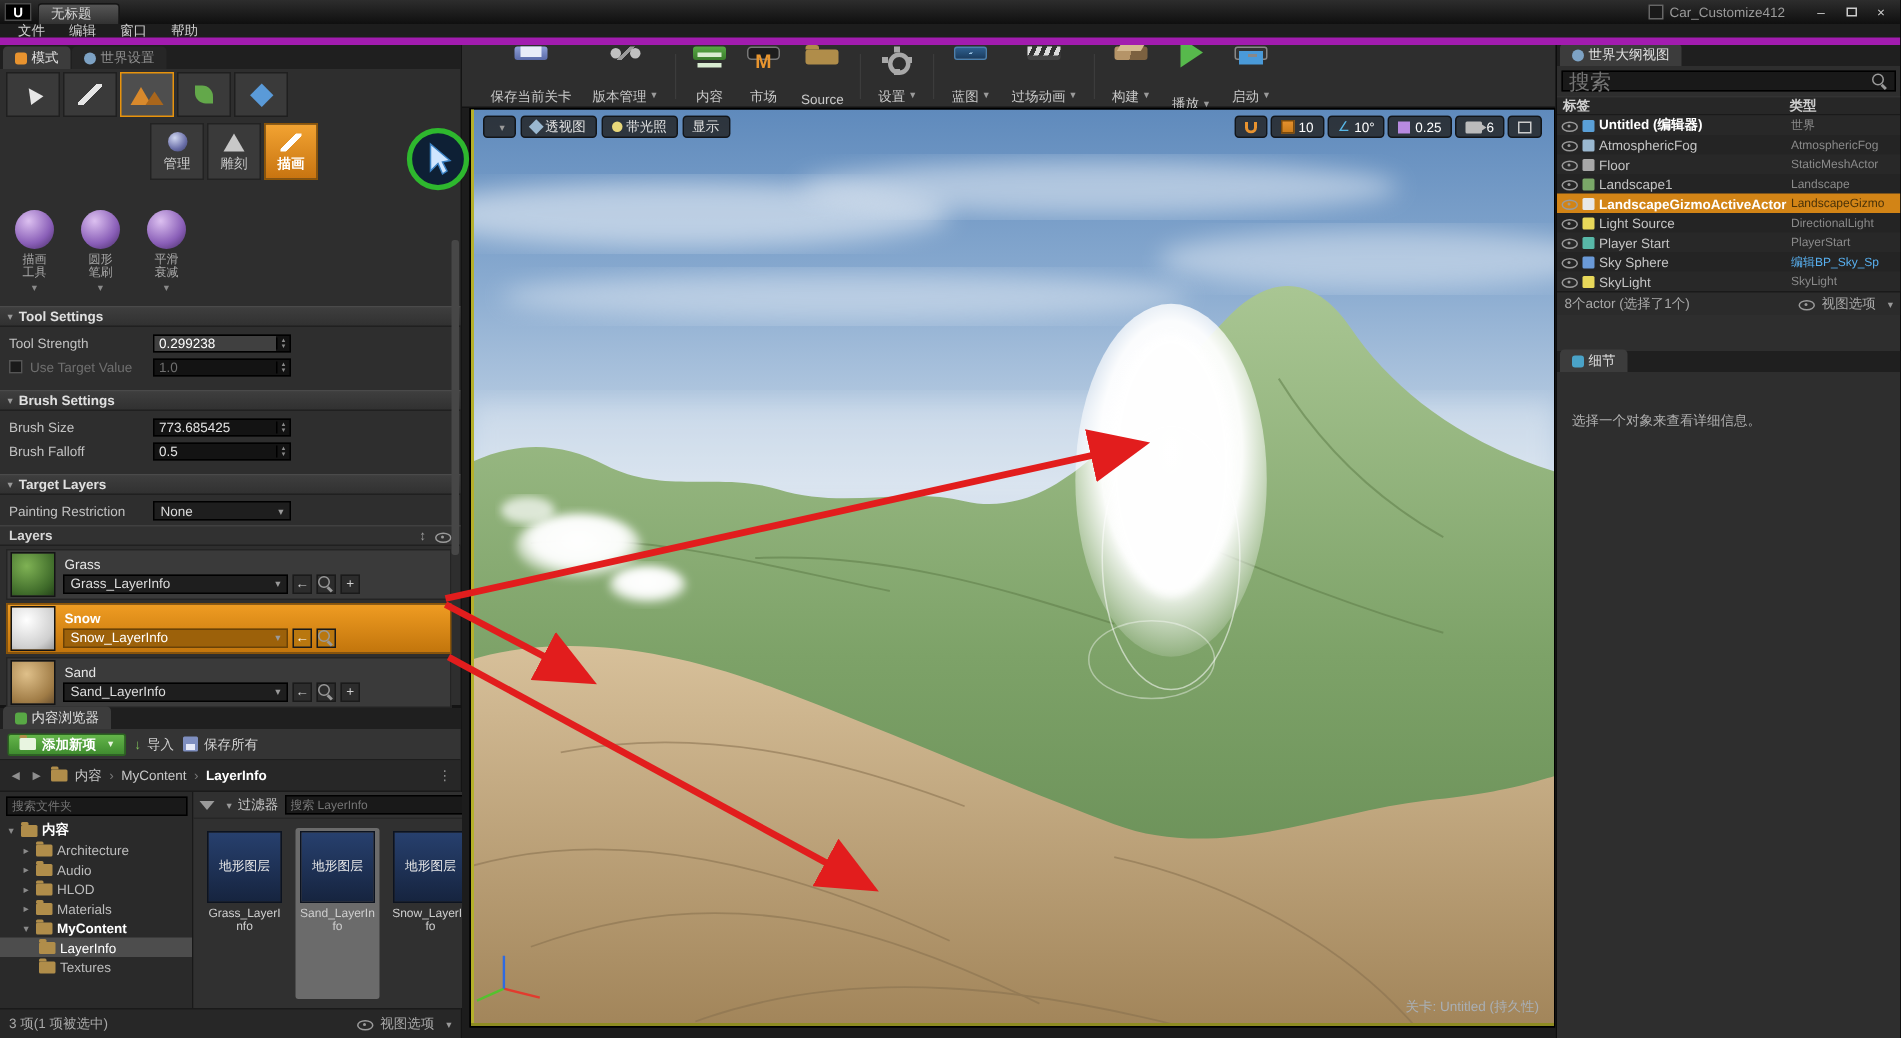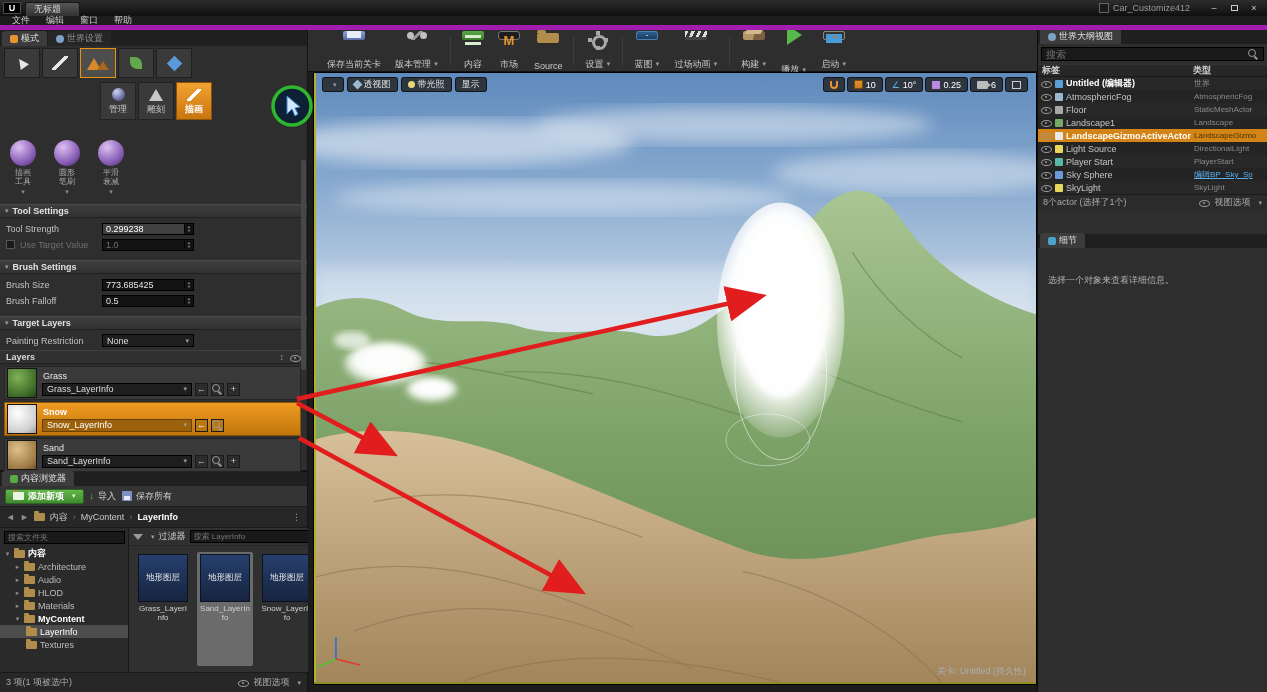--- a/index.html
+++ b/index.html
@@ -179,33 +179,33 @@
 .ic-scale{display:inline-block;width:8px;height:8px;background:#b88ae0}
 .ic-maxi{display:inline-block;width:9px;height:8px;border:1px solid #ccc}
 .ic-cube{display:inline-block;width:7px;height:7px;background:#9ab8d0;transform:rotate(45deg)}
 .ic-bulb{display:inline-block;width:7px;height:7px;border-radius:50%;background:#e8d87a}
 .vp-level{position:absolute;right:10px;bottom:6px;color:#a9afb5;z-index:6}
 
 
 .outliner{position:absolute;top:0;left:0;right:0;height:196px}
 .ol-tabs{height:14px;background:#1f1f1f;display:flex;align-items:flex-end;padding-left:2px}
 .ol-search{display:flex;align-items:center;gap:3px;margin:3px 3px;height:14px;background:#191919;border:1px solid #000;padding:0 4px}
-.ol-search input{flex:1;background:transparent;border:none;outline:none;color:#cfcfcf;font-size:10px;font-family:inherit}
+.ol-search input{flex:1;background:transparent;border:none;outline:none;color:#cfcfcf;font-size:14px;font-family:inherit}
 .ol-head{height:13px;background:#272727;border-top:1px solid #333;border-bottom:1px solid #1a1a1a;display:flex;align-items:center;padding:0 4px;color:#cfcfcf;font-weight:bold}
 .ol-head .type-col{margin-left:auto;width:70px}
 .ol-rows{background:#242424}
 .ol-row{height:13px;display:flex;align-items:center;gap:3px;padding:0 3px}
 .ol-row:nth-child(odd){background:#282828}
 .ol-row.sel{background:#d28416}
 .ol-label{color:#c4c4c4;white-space:nowrap;overflow:hidden;flex:1}
 .ol-row.bold .ol-label{color:#fff;font-weight:bold}
 .ol-row.sel .ol-label{color:#fff;font-weight:bold}
 .ol-type{width:70px;color:#8a8a8a;font-size:8px;white-space:nowrap;overflow:hidden}
 .ol-row.sel .ol-type{color:#4a3208}
-.ol-type.link{color:#58b0f0;text-decoration:underline}
+.ol-type.link{color:#58b0f0;}
 .actor-ico{width:8px;height:8px;border-radius:1px;flex:none}
 .ol-footer{height:16px;background:#2b2b2b;border-top:1px solid #1a1a1a;display:flex;align-items:center;padding:0 5px;color:#a8a8a8}
 .ol-footer .right{margin-left:auto;display:flex;align-items:center;gap:4px}
 
 .details{position:absolute;top:204px;left:0;right:0;bottom:0;background:#2e2e2e}
 .dt-tabs{height:14px;background:#1f1f1f;display:flex;align-items:flex-end;padding-left:2px}
 .dt-ico{width:8px;height:8px;background:#4aa3c8;border-radius:2px}
 .dt-body{padding:26px 10px;color:#b0b0b0}
 
 

